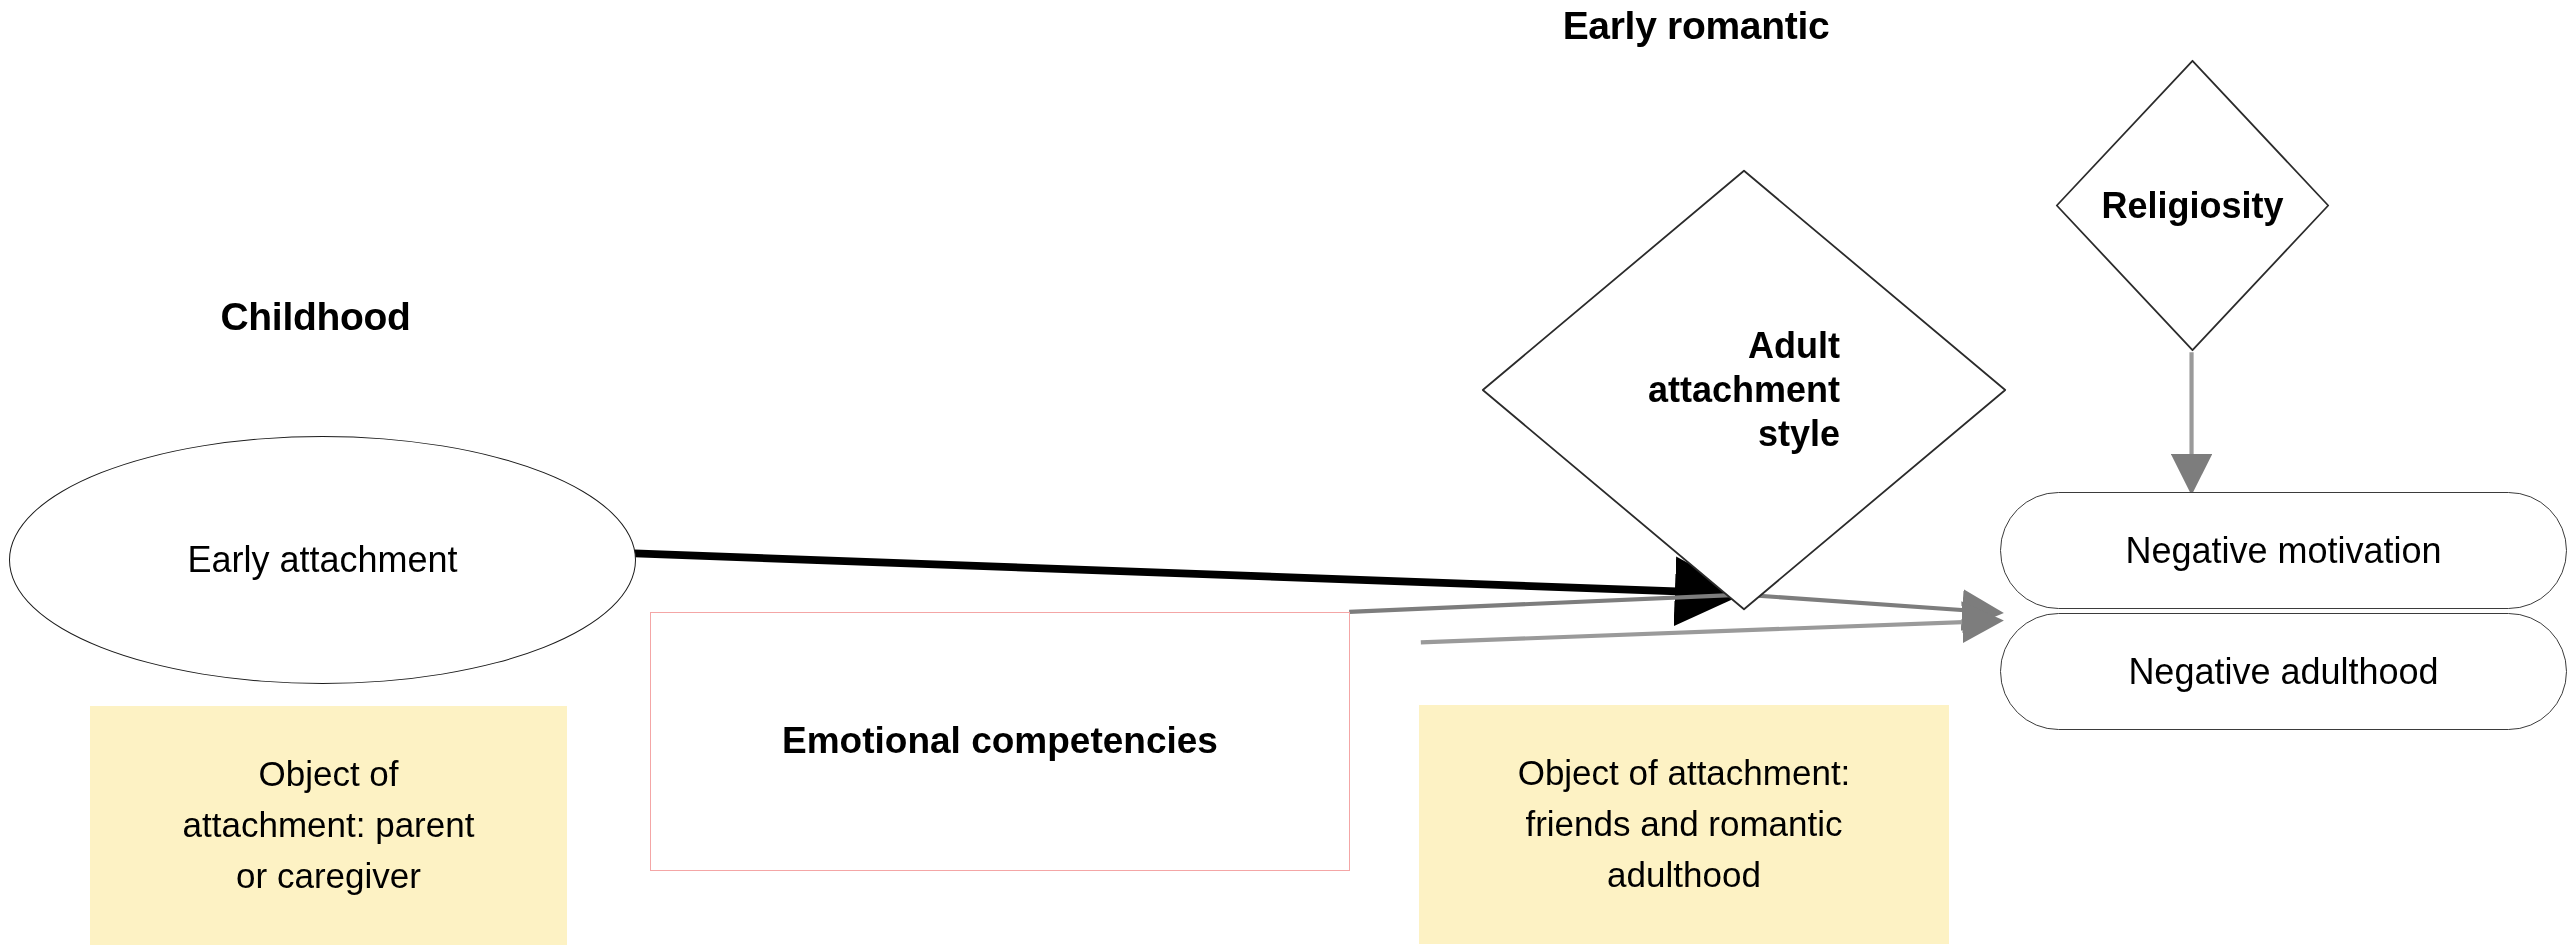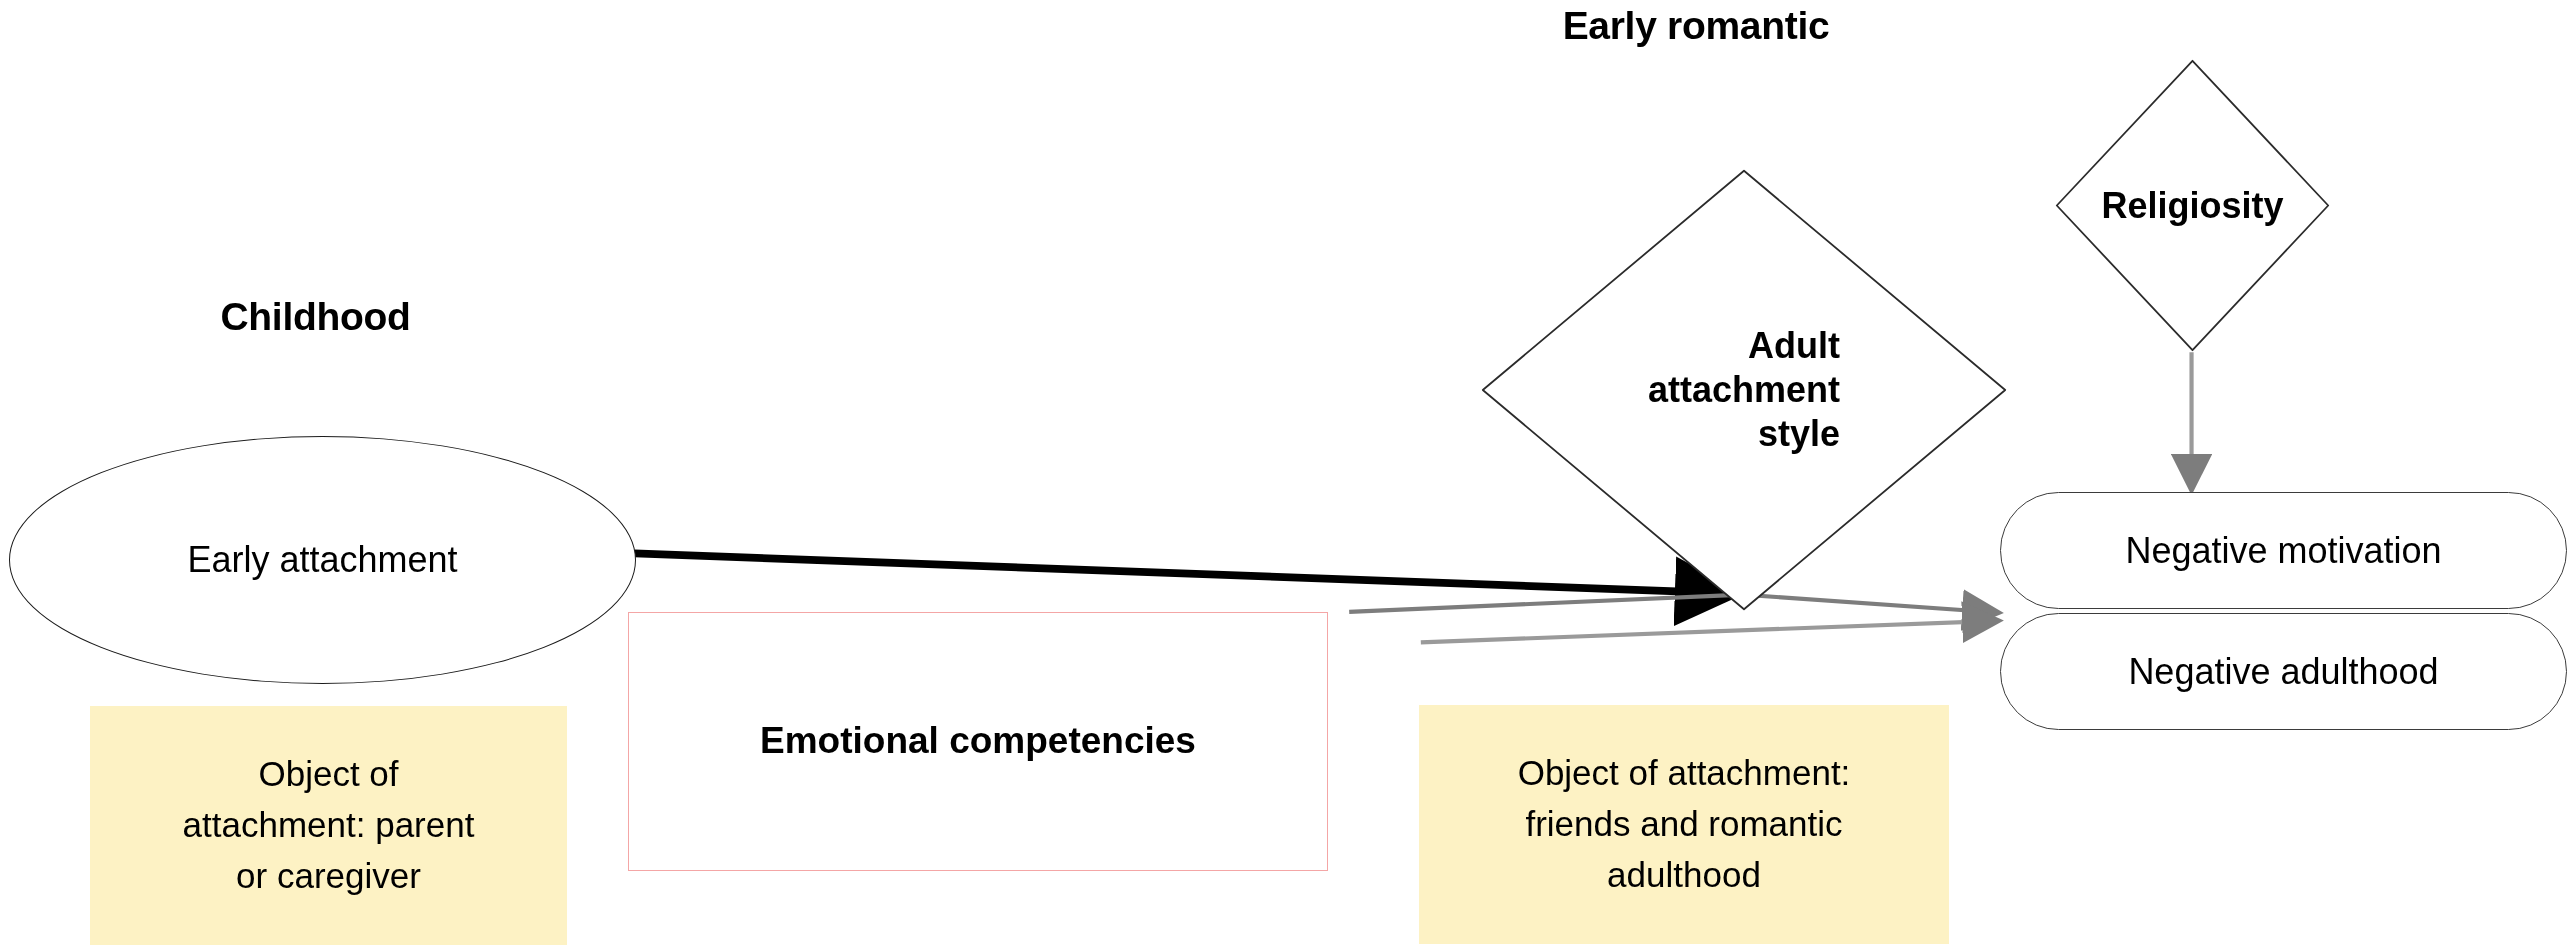--- a/index.html
+++ b/index.html
@@ -155,21 +155,21 @@
     height: 239px;
   }
   .callout-pink {
     background: #ffffff;
     border: 1.8px solid #f4a6a6;
     font-size: 37px;
     font-weight: bold;
     line-height: 1.2;
   }
   #callout-emotional-competencies {
-    left: 628px;
+    left: 650px;
     top: 612px;
     width: 700px;
     height: 259px;
   }
 </style>
 </head>
 <body>
 
 <div id="stage">
 

